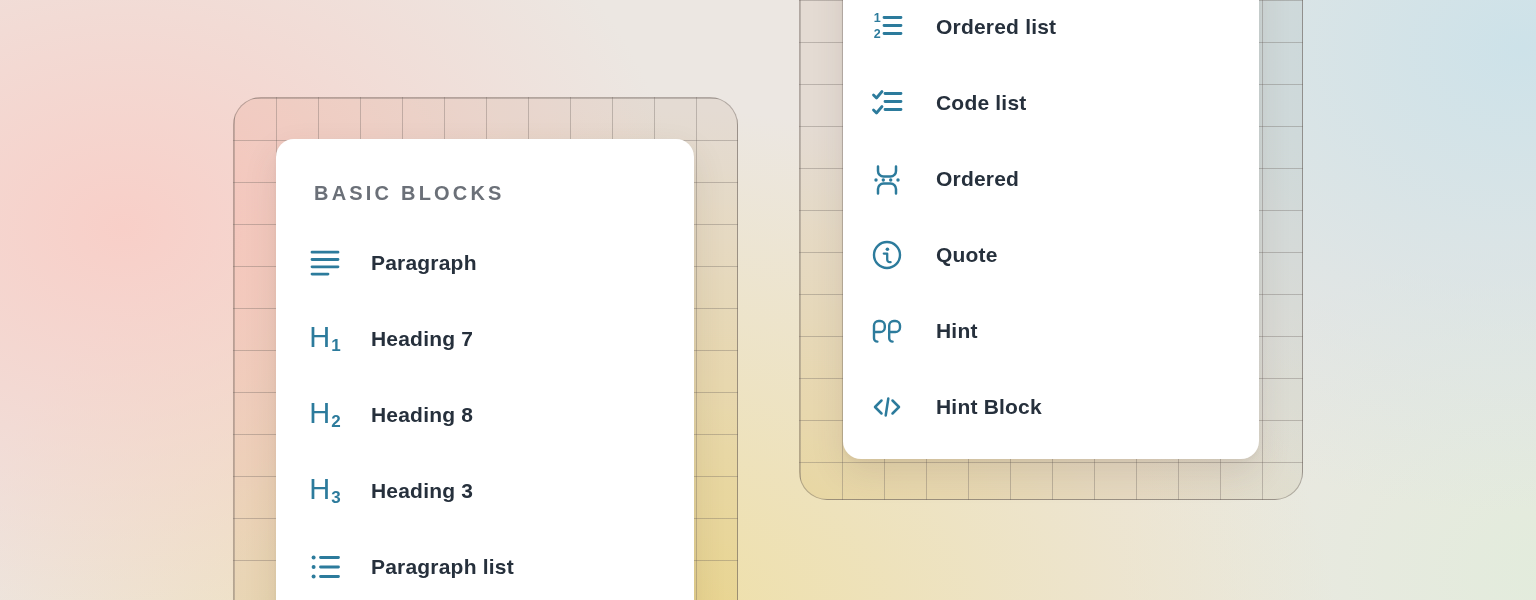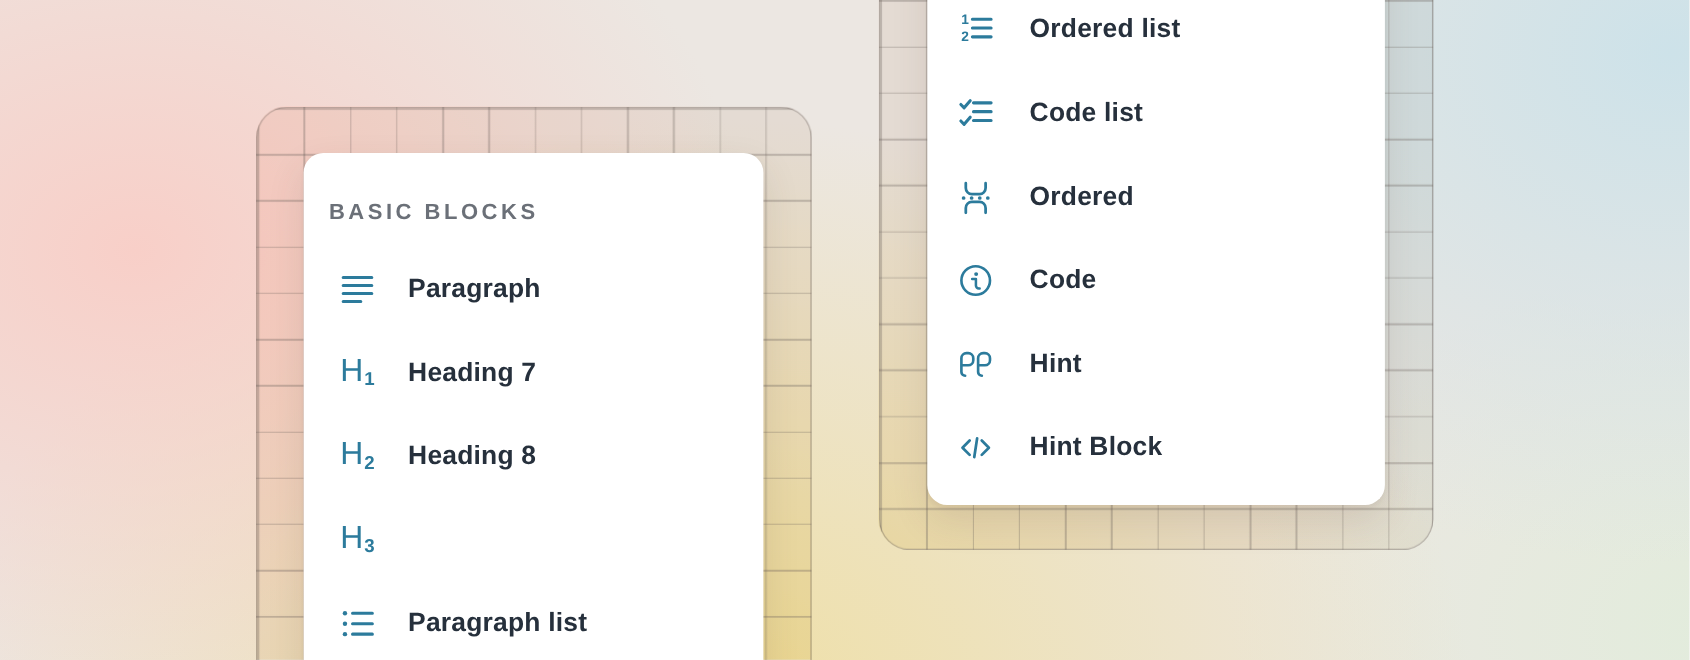--- a/index.html
+++ b/index.html
@@ -29,33 +29,33 @@
 
   .card{
     position:absolute;background:#ffffff;border-radius:18px;
     box-shadow:0 14px 34px rgba(80,60,50,0.12), 0 2px 6px rgba(80,60,50,0.05);
     box-sizing:border-box;
   }
   .card.left-card { left:276px; top:139px; width:418px; height:560px; padding-top:42px; }
   .card.right-card{ left:843px; top:-60px; width:416px; height:519px; padding-top:49px; }
 
   .section-label{
-    margin-left:23px;height:24px;line-height:24px;
+    margin-left:38px;height:24px;line-height:24px;
     font-size:20px;font-weight:700;letter-spacing:3.2px;color:#6b7078;
   }
   .rows-left{ margin-top:20px; }
   .menu-item{ display:flex;align-items:center;height:76px; }
   .left-card  .menu-item{ padding-left:33px;text-align:center; }
   .right-card .menu-item{ padding-left:28px; }
   .icon{ width:32px;height:32px;display:flex;align-items:center;justify-content:center;flex:0 0 32px; color:#2c7b9c;}
   .icon svg{ display:block; }
   .left-card  .menu-item .label{ margin-left:30px; }
   .right-card .menu-item .label{ margin-left:33px; }
   .label{
-    font-size:24px;font-weight:700;color:#26303c;letter-spacing:0.2px;white-space:nowrap;
+    font-size:21px;font-weight:700;color:#26303c;letter-spacing:0.2px;white-space:nowrap;
   }
   .h-icon{
     font-size:29px;line-height:32px;color:#2c7b9c;font-weight:400;
     display:flex;align-items:baseline;justify-content:center;
   }
   .h-icon .sub{ font-size:17px;font-weight:700;position:relative;top:4px;margin-left:1px; }
   .ic-stroke{ stroke:#2c7b9c; stroke-width:2.8; fill:none; stroke-linecap:round; stroke-linejoin:round; }
   .ic-fill{ fill:#2c7b9c; }
   .ic-digit{ font-family:"Liberation Sans",sans-serif; font-size:12.5px; font-weight:700; fill:#2c7b9c; }
 </style>
@@ -100,20 +100,21 @@
         <span class="label">Heading 8</span>
       </div>
 
       <div class="menu-item">
         <span class="icon">
           <span class="h-icon">
               <span>H</span>
               <span class="sub">3</span>
             </span>
         </span>
+        <span class="label">Heading 3</span>
       </div>
 
       <div class="menu-item">
         <span class="icon">
           <svg width="32" height="32" viewBox="0 0 32 32">
             <circle class="ic-fill" cx="4.6" cy="6.5" r="2"></circle>
             <circle class="ic-fill" cx="4.6" cy="16" r="2"></circle>
             <circle class="ic-fill" cx="4.6" cy="25.5" r="2"></circle>
             <path class="ic-stroke" d="M11.5 6.5 H29.5 M11.5 16 H29.5 M11.5 25.5 H29.5"></path>
           </svg>
@@ -164,21 +165,21 @@
       </div>
 
       <div class="menu-item">
         <span class="icon">
           <svg width="32" height="32" viewBox="0 0 32 32">
             <circle class="ic-stroke" style="stroke-width:2.4" cx="16" cy="16" r="13"></circle>
             <circle class="ic-fill" cx="16.4" cy="10.2" r="1.8"></circle>
             <path class="ic-stroke" style="stroke-width:2.3" d="M12.8 14.6 H16.2 V20.6 A2.6 2.6 0 0 0 18.8 23.2 H19.6"></path>
           </svg>
         </span>
-        <span class="label">Code</span>
+        <span class="label">Quote</span>
       </div>
 
       <div class="menu-item">
         <span class="icon">
           <svg width="32" height="32" viewBox="0 0 32 32">
             <g class="ic-stroke" style="stroke-width:2.4">
               <path d="M6.4 26.6 A3.4 3.4 0 0 1 3 23.2 L3 10.6 A4.6 4.6 0 0 1 7.6 6 L9.2 6 A4.6 4.6 0 0 1 13.8 10.6 L13.8 12.4 A4.6 4.6 0 0 1 9.2 17 L3 17"></path>
               <path d="M21.6 26.6 A3.4 3.4 0 0 1 18.2 23.2 L18.2 10.6 A4.6 4.6 0 0 1 22.8 6 L24.4 6 A4.6 4.6 0 0 1 29 10.6 L29 12.4 A4.6 4.6 0 0 1 24.4 17 L18.2 17"></path>
             </g>
           </svg>

